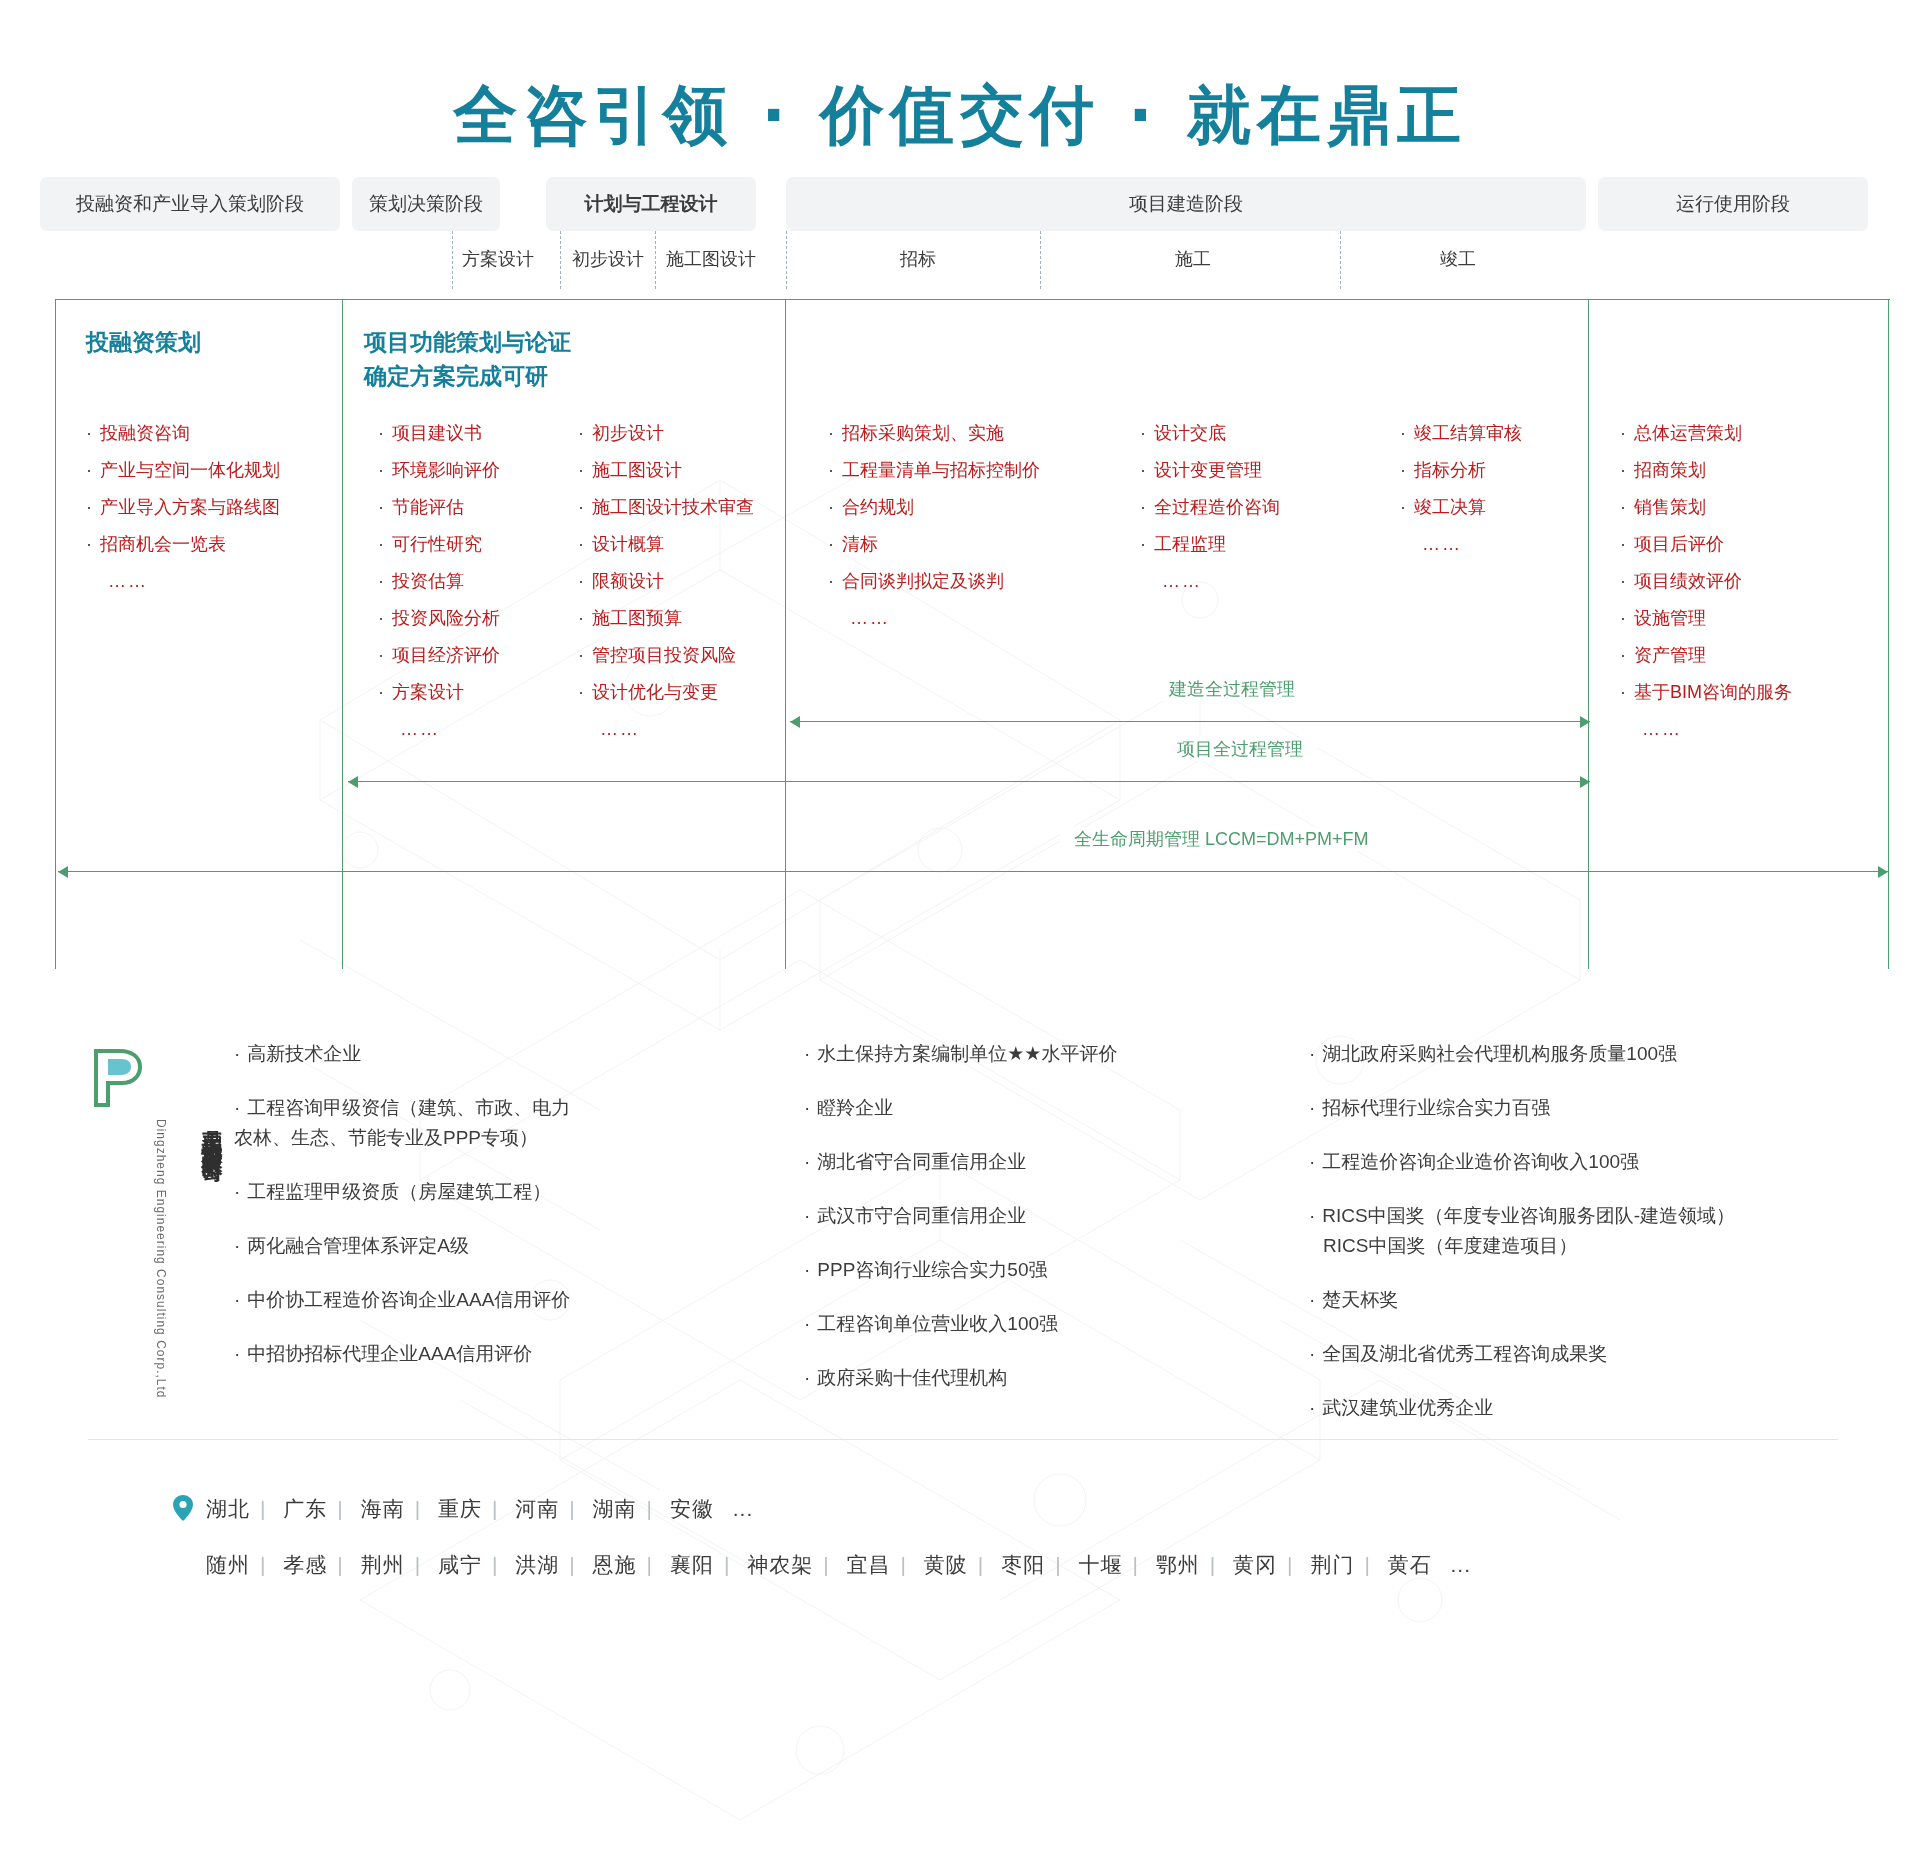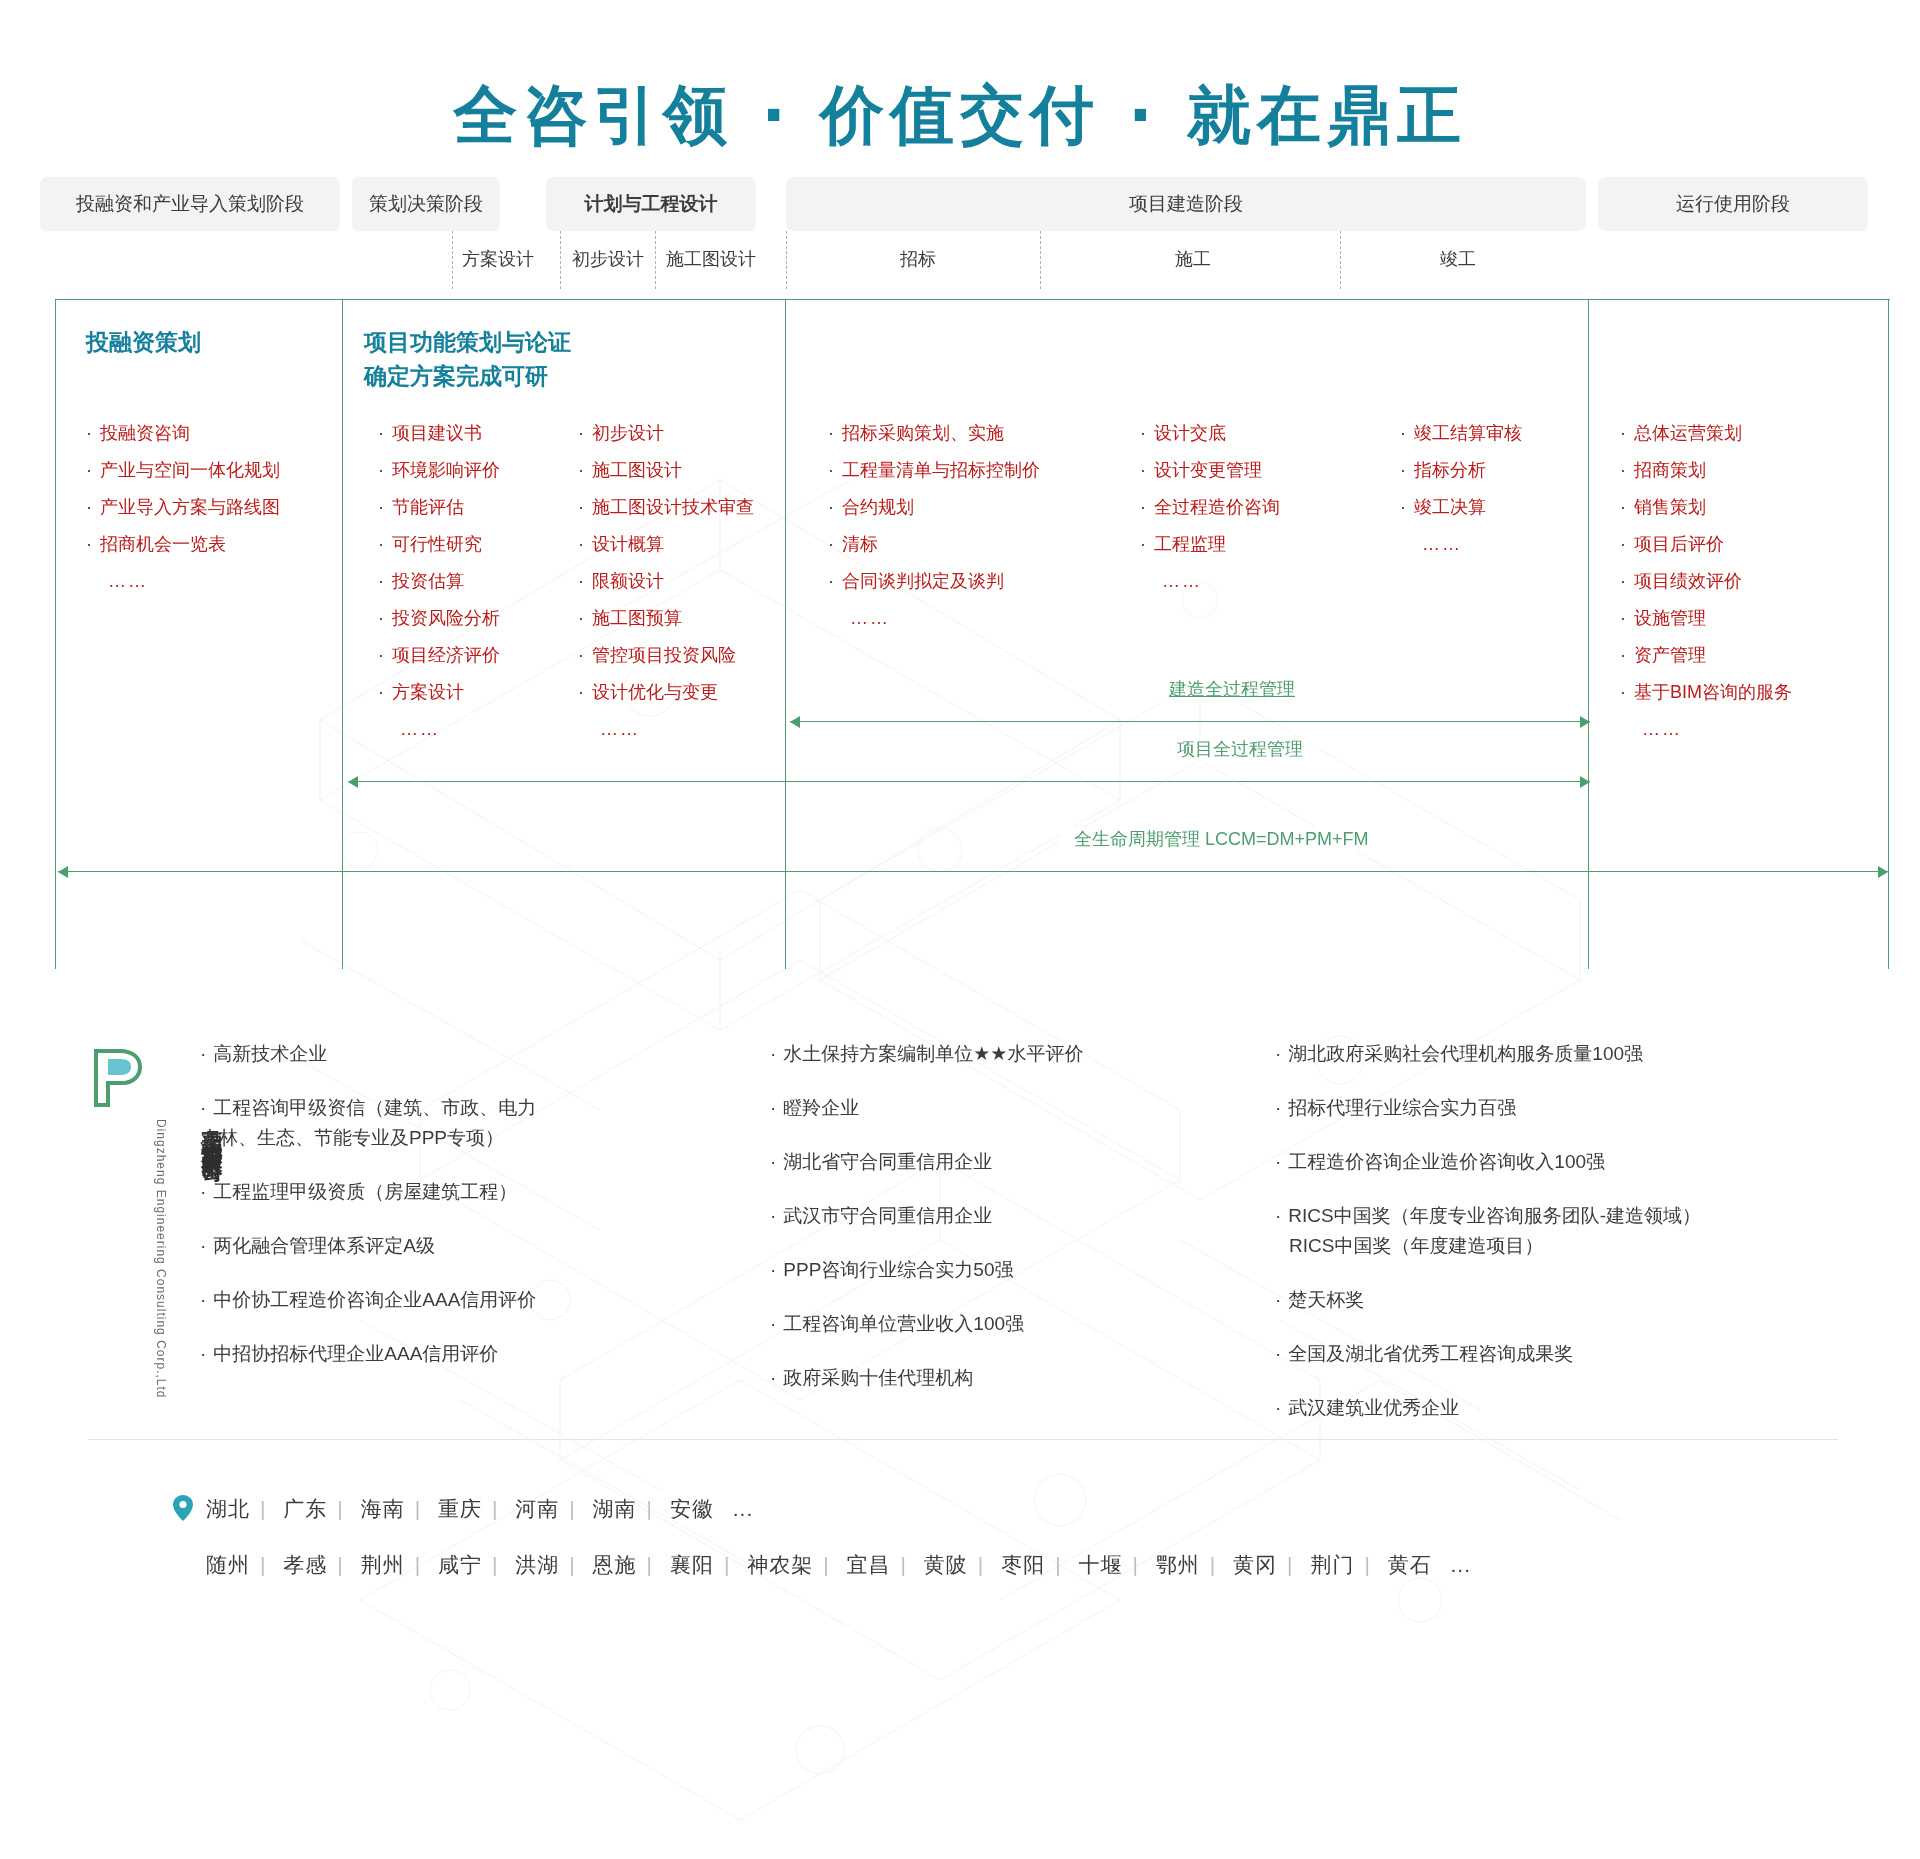--- a/index.html
+++ b/index.html
@@ -101,21 +101,21 @@
   .logo-en {
     position:absolute; left:66px; top:72px;
     writing-mode:vertical-rl; font-size:12px; color:#6b6b6b;
     letter-spacing:1px; white-space:nowrap;
   }
   .logo-cn {
     position:absolute; left:110px; top:66px;
     writing-mode:vertical-rl; font-size:21px; font-weight:bold; color:#2f2f2f;
     letter-spacing:3px; white-space:nowrap;
   }
-  .cred-col { position:absolute; top:0; font-size:19px; color:#3c3c3c; }
+  .cred-col { position:absolute; top:0; font-size:19px; color:#3c3c3c;margin-left:34px; }
   .cred-col div { margin-bottom:24px; line-height:30px; }
   .cred-col div span.b { margin-right:7px; }
 
   
   .footer { position:relative; margin-top:10px; }
   .fdiv { position:absolute; left:88px; top:0; width:1750px; height:1px; background:#e2e5e7; }
   .fline { position:absolute; font-size:21px; color:#3c3c3c; letter-spacing:1px; }
   .pin { position:absolute; left:172px; top:1707px; }
   .sep { color:#b9c0c4; margin:0 10px; }
 </style>
@@ -273,21 +273,21 @@
       <div class="dot">资产管理</div>
       <div class="dot">基于BIM咨询的服务</div>
       <div class="ell" style="margin-left:22px;">……</div>
     </div>
 
     <div class="garrow" style="left:790px; top:418px; width:800px;">
       <div class="bar"></div>
         <div class="hl"></div>
         <div class="hr"></div>
     </div>
-    <div class="glabel" style="left:1155px; top:380px;text-decoration:underline;">建造全过程管理</div>
+    <div class="glabel" style="left:1155px; top:380px;">建造全过程管理</div>
 
     <div class="garrow" style="left:348px; top:478px; width:1242px;">
       <div class="bar"></div>
         <div class="hl"></div>
         <div class="hr"></div>
     </div>
     <div class="glabel" style="left:1163px; top:440px;">项目全过程管理</div>
 
     <div class="garrow" style="left:58px; top:568px; width:1830px;">
       <div class="bar"></div>

